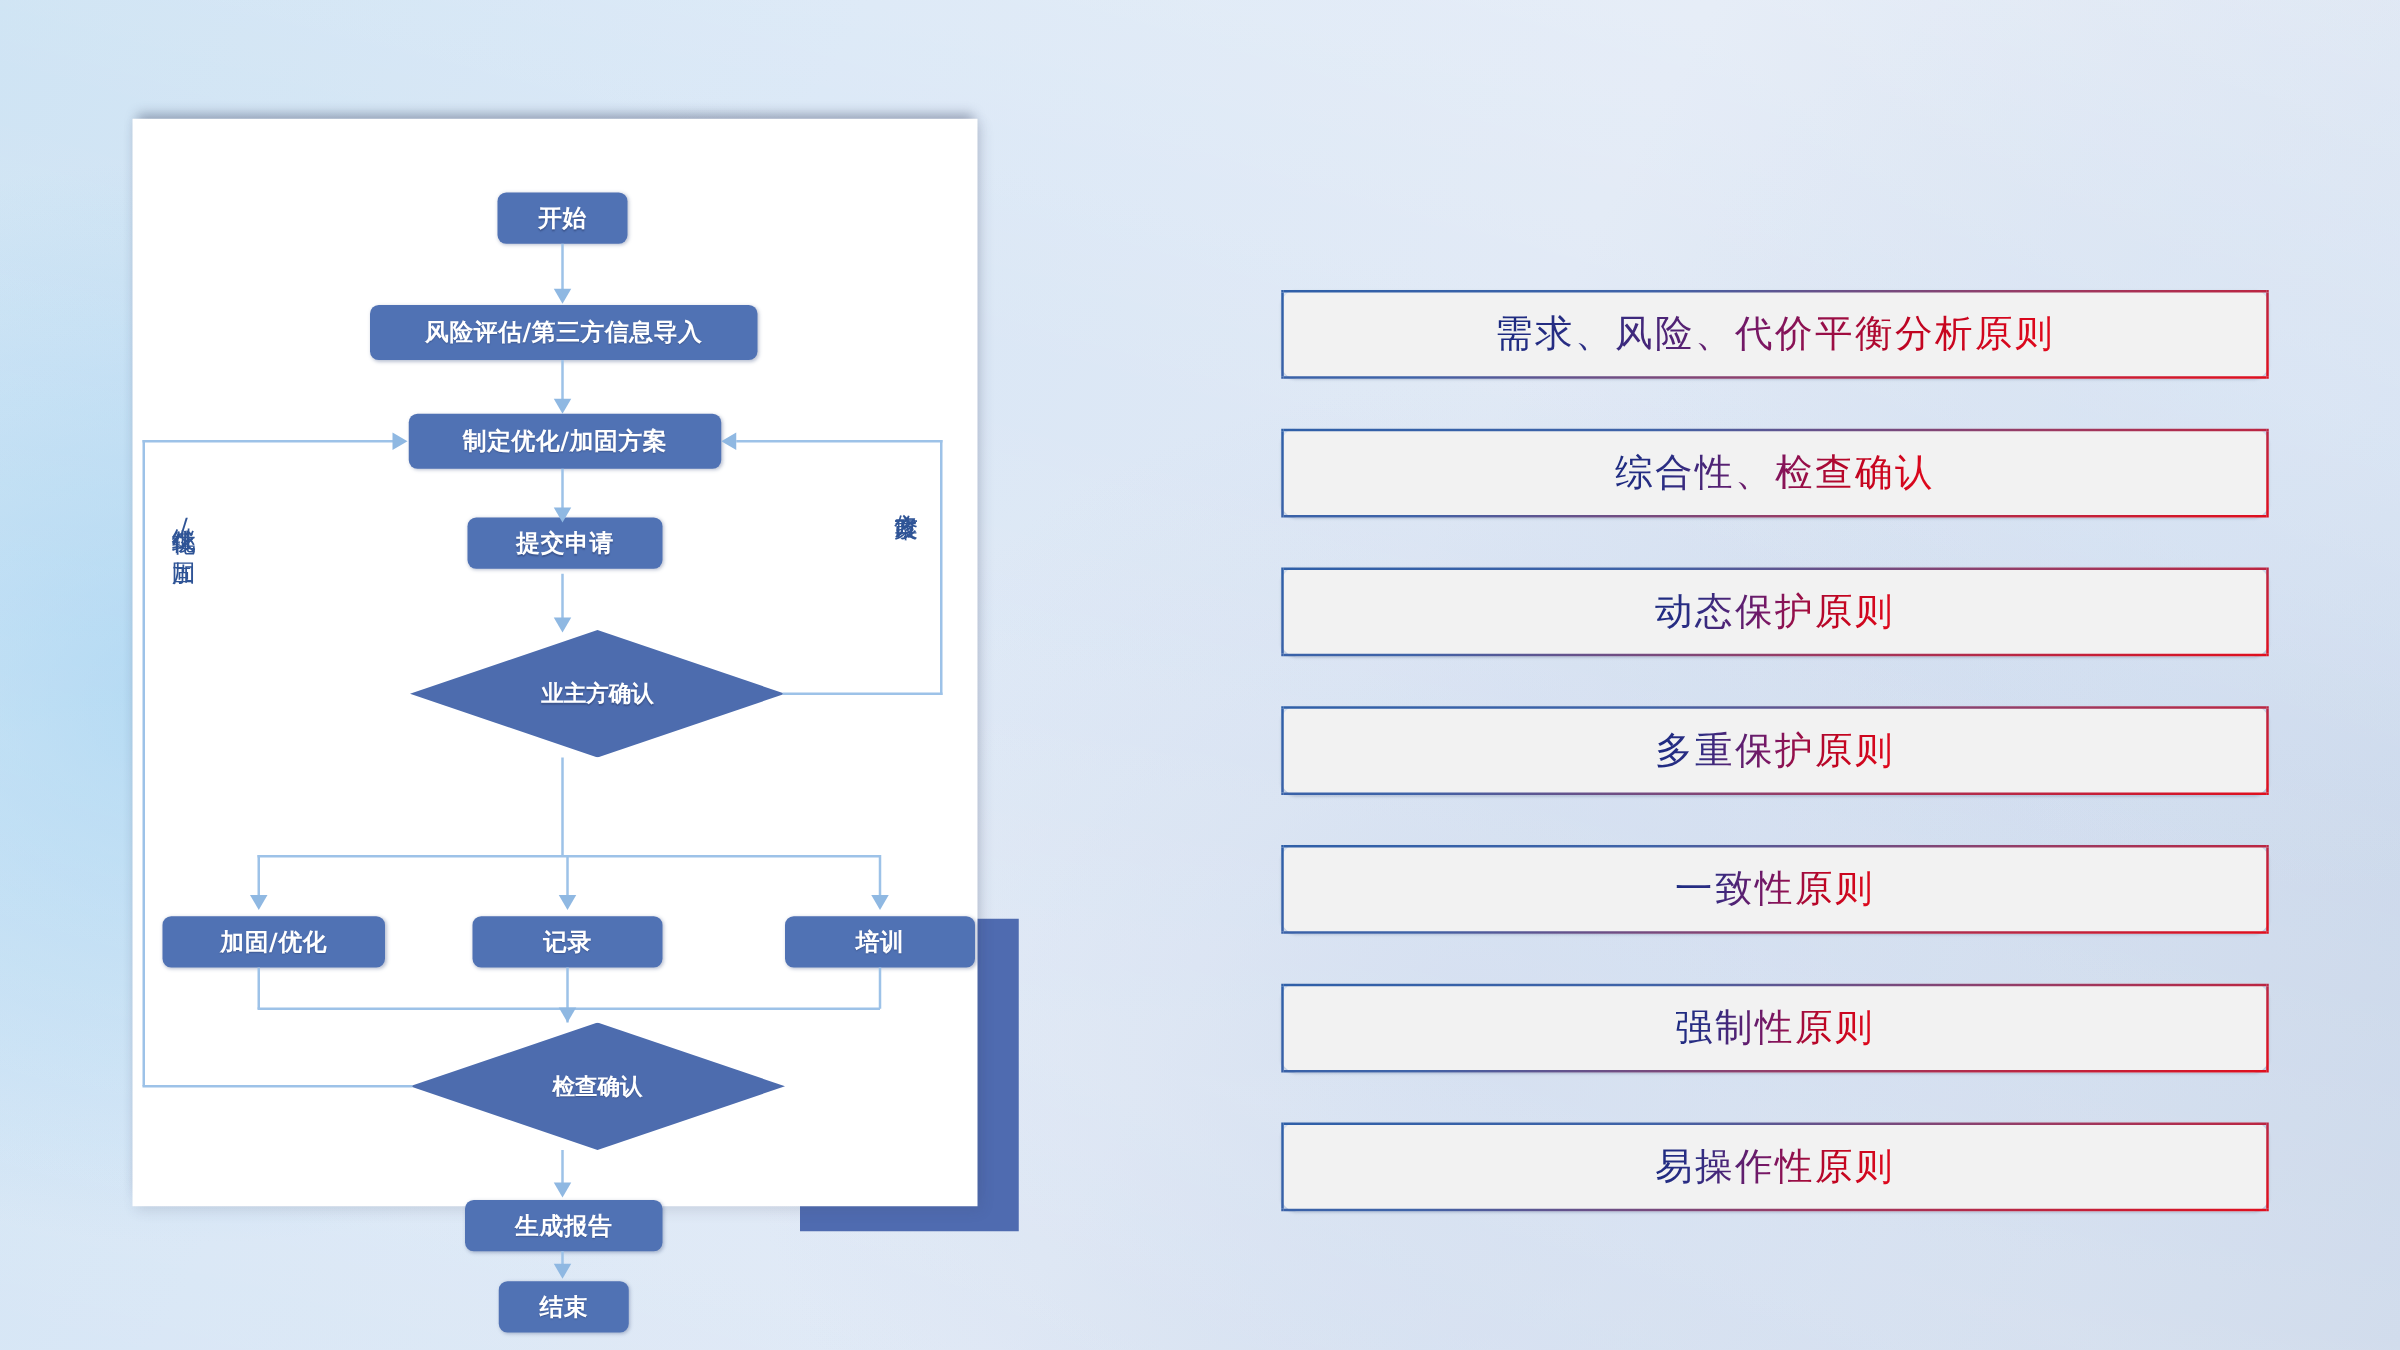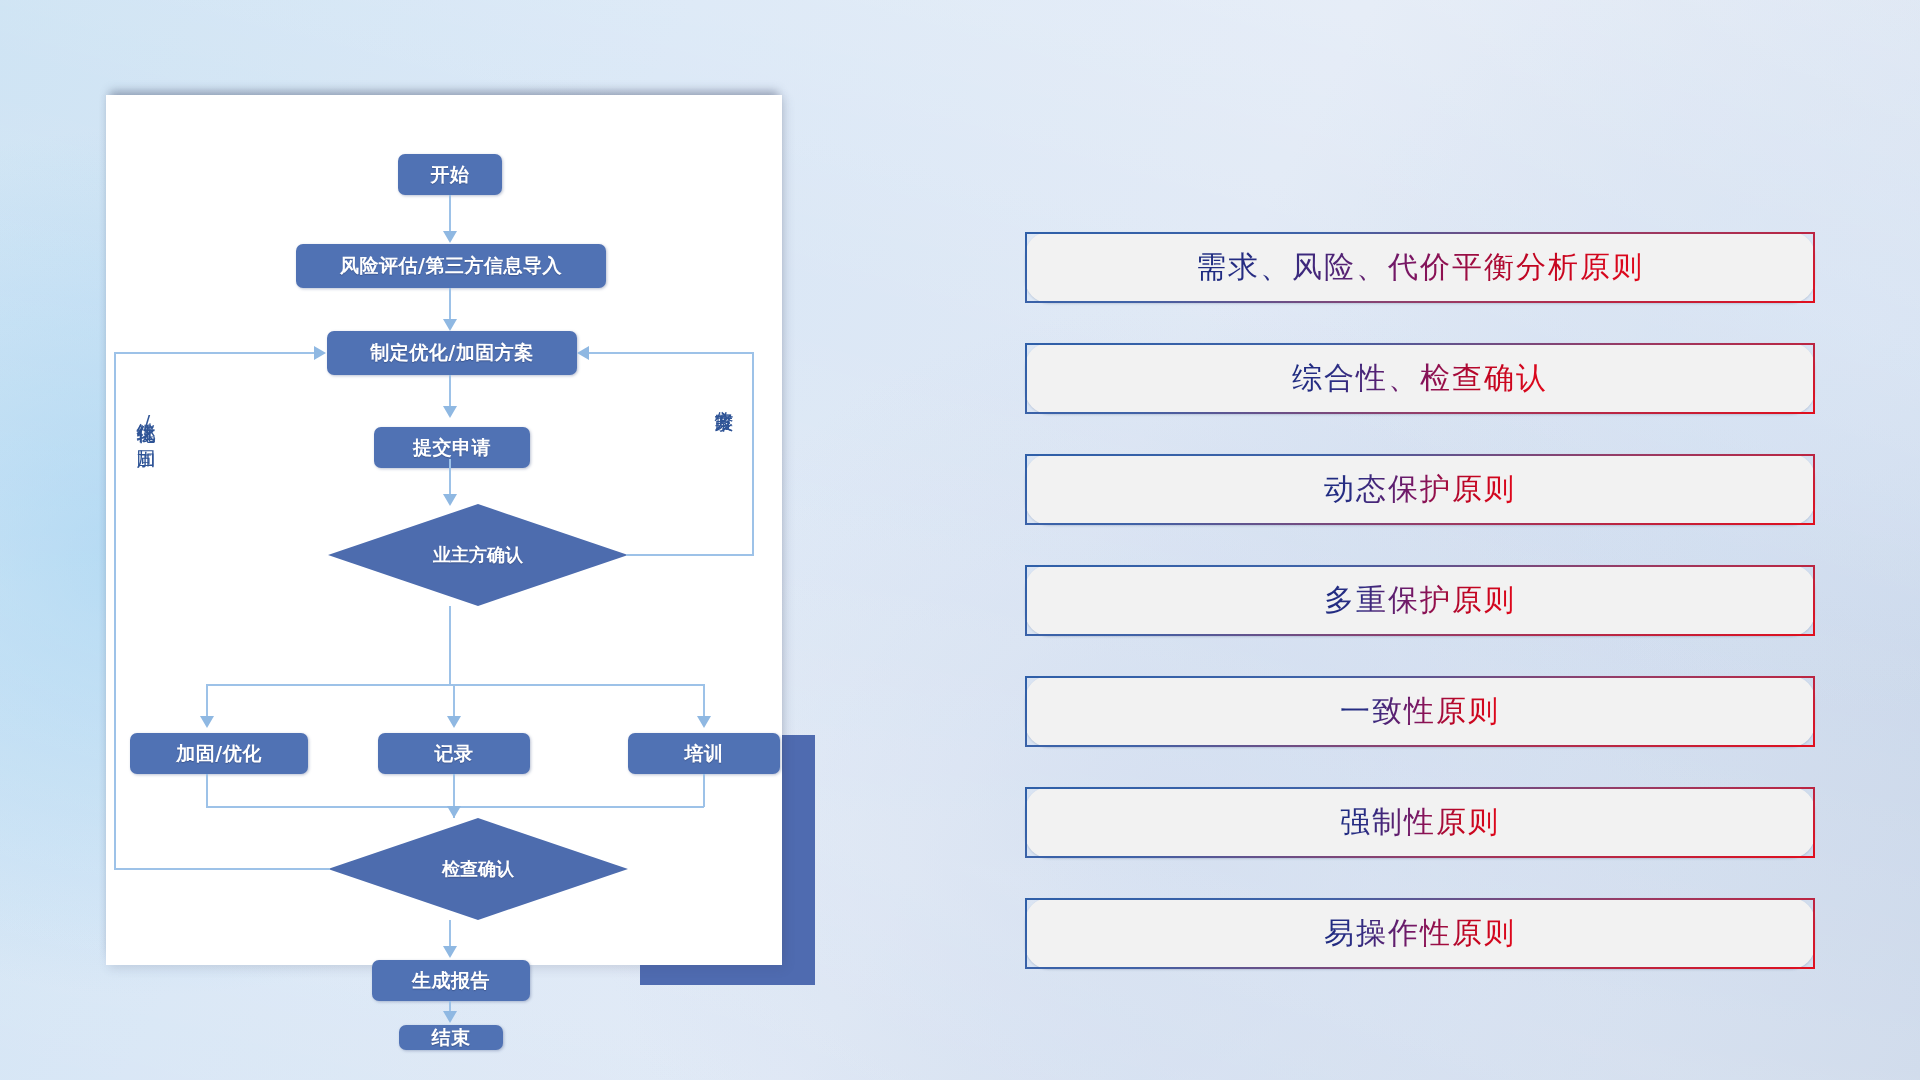--- a/index.html
+++ b/index.html
@@ -144,21 +144,21 @@
     left: 1025px;
     top: 232px;
     width: 790px;
   }
 
   .pill {
     position: relative;
     height: 71px;
     margin-bottom: 40px;
     background: #f2f2f2;
-    border-radius: 24px;
+    border-radius: 12px;
     border: 2px solid;
     border-image: linear-gradient(160deg, #2f5fa8 0%, #3f63a8 30%, #9a3a63 62%, #e00f1e 100%) 1;
     border-image-slice: 1;
     display: flex;
     align-items: center;
     justify-content: center;
     box-shadow: 0 1px 2px rgba(70,90,130,0.22);
   }
 
   .pill-label {
@@ -188,21 +188,21 @@
       </div>
 
       <div class="node" style="left:190px; top:149px; width:310px; height:44px;">
         <span>风险评估/第三方信息导入</span>
       </div>
 
       <div class="node" style="left:221px; top:236px; width:250px; height:44px;">
         <span>制定优化/加固方案</span>
       </div>
 
-      <div class="node" style="left:268px; top:332px; width:156px; height:41px;font-family:Liberation Serif, serif;">
+      <div class="node" style="left:268px; top:319px; width:156px; height:41px;font-family:Liberation Serif, serif;">
         <span>提交申请</span>
       </div>
 
       <div class="diamond" style="left:222px; top:409px; width:300px; height:102px;">
         <span>业主方确认</span>
       </div>
 
       <div class="node" style="left:24px; top:638px; width:178px; height:41px;">
         <span>加固/优化</span>
       </div>
@@ -216,21 +216,21 @@
       </div>
 
       <div class="diamond" style="left:222px; top:723px; width:300px; height:102px;">
         <span>检查确认</span>
       </div>
 
       <div class="node" style="left:266px; top:865px; width:158px; height:41px;">
         <span>生成报告</span>
       </div>
 
-      <div class="node" style="left:293px; top:930px; width:104px; height:25px;">
+      <div class="node" style="left:293px; top:930px; width:104px; height:41px;">
         <span>结束</span>
       </div>
 
       <div class="ln v" style="left:343px; top:100px; height:38px;"></div>
       <div class="arrow down" style="left:337px; top:136px;"></div>
 
       <div class="ln v" style="left:343px; top:193px; height:33px;"></div>
       <div class="arrow down" style="left:337px; top:224px;"></div>
 
       <div class="ln v" style="left:343px; top:280px; height:33px;"></div>

